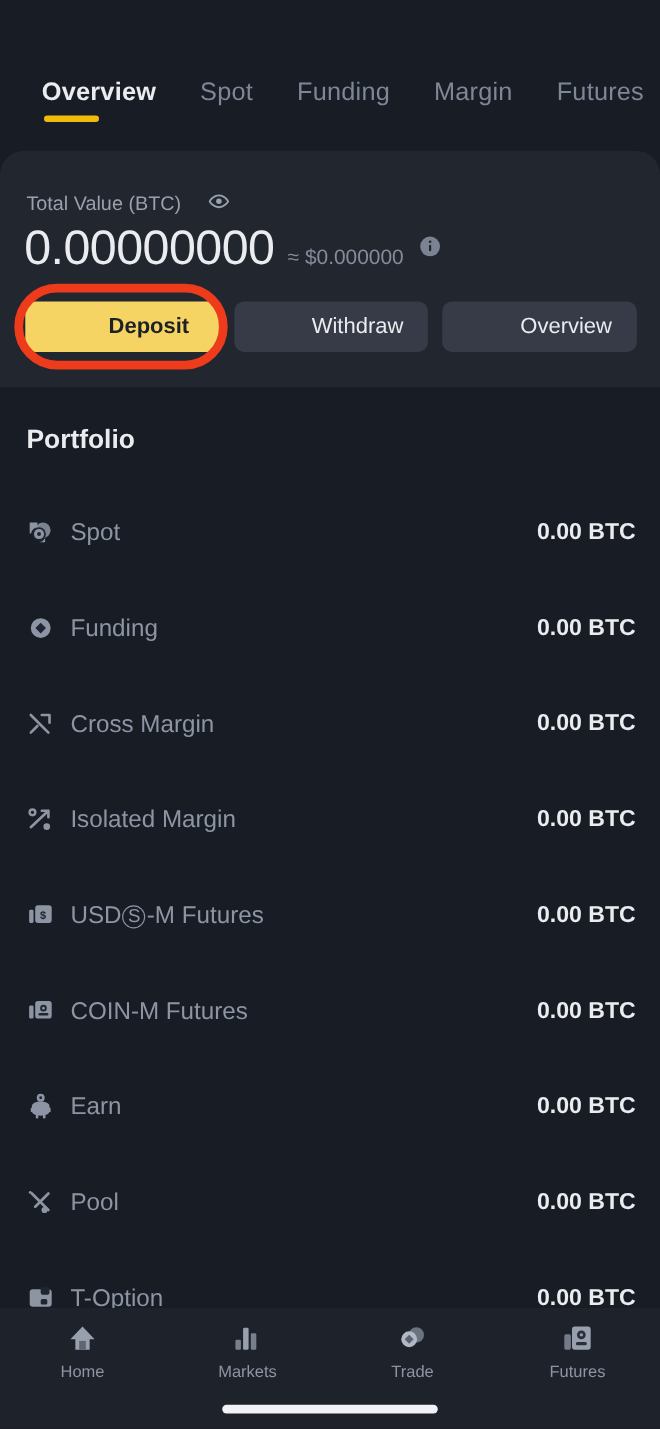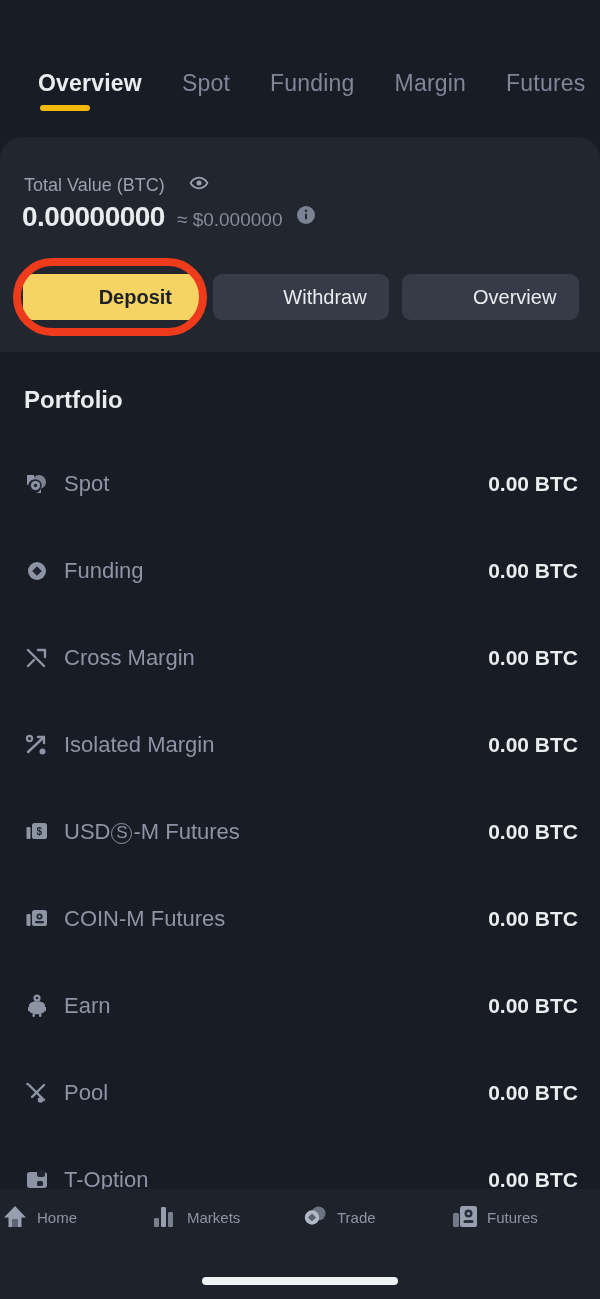--- a/index.html
+++ b/index.html
@@ -33,21 +33,21 @@
   }
   .card-label-row {
     position:absolute; top:36px; left:24px; display:flex; align-items:center; gap:24px;
   }
   .card-label { font-size:18px; color:#99a0ae; }
   .eye-icon { display:block; }
 
   .balance-row {
     position:absolute; top:64px; left:22px; display:flex; align-items:baseline; gap:12px;
   }
-  .balance-main { font-size:28px; font-weight:bold; color:#eaecef; letter-spacing:-.5px;text-align:right; }
+  .balance-main { font-size:44px; font-weight:normal; color:#eaecef; letter-spacing:-.5px;text-align:right; }
   .balance-approx { font-size:19px; color:#848b99; }
   .info-icon { align-self:center; display:block; margin-left:2px; }
 
   
   .actions {
     position:absolute; top:274px; left:23px; width:556px;
     display:flex; gap:13px;
   }
   .btn {
     flex:1; height:46px; border-radius:9px;
@@ -87,21 +87,21 @@
     border-radius:50%; width:21px; height:21px; line-height:18px;
     text-align:center; vertical-align:1px; margin:0 1px;
   }
 
   
   .bottom-nav {
     position:absolute; bottom:0; left:0; width:600px; height:110px;
     background:#1e222b; display:flex; align-items:flex-start; padding-top:13px;
   }
   .nav-item {
-    flex:1; display:flex; flex-direction:row; align-items:center; gap:7px;
+    flex:1; display:flex; flex-direction:column; align-items:center; gap:7px;
     cursor:pointer;
   }
   .nav-icon { width:30px; height:30px; display:block; }
   .nav-label { font-size:15px; color:#8d94a3; }
   .nav-item.active .nav-label { color:#f0b90b; font-weight:bold; }
   .home-indicator {
     position:absolute; bottom:14px; left:50%; transform:translateX(-50%);
     width:196px; height:8px; background:#f0f2f5; border-radius:4px;
   }
 </style>

